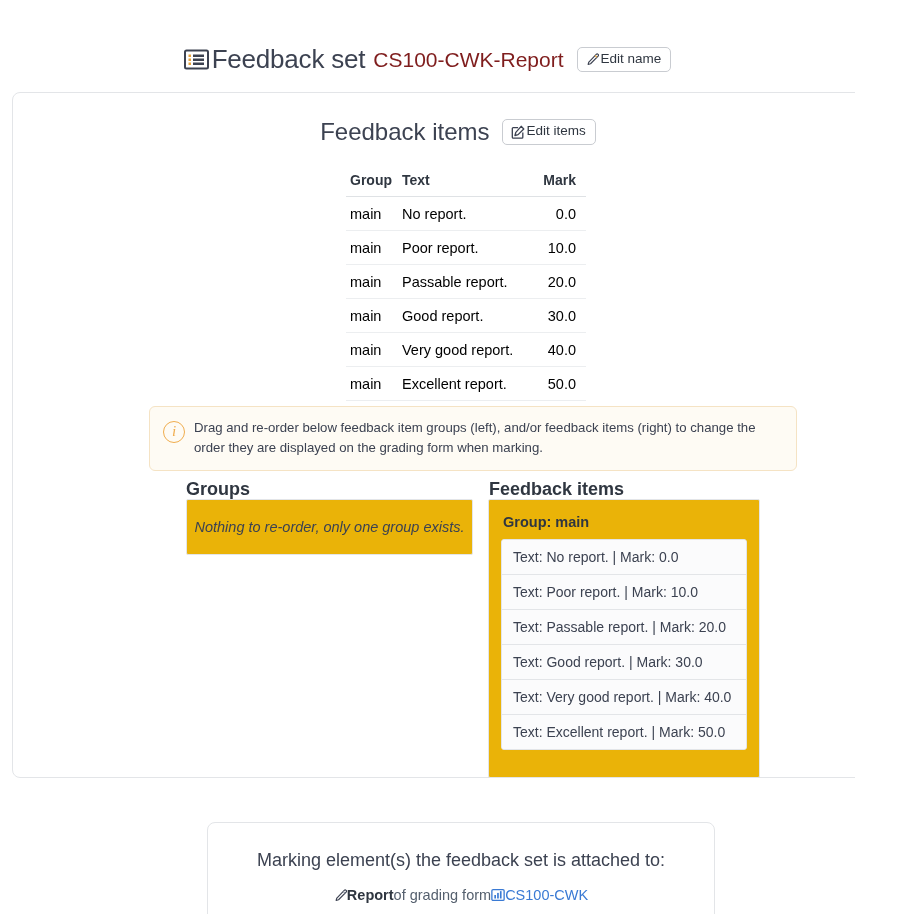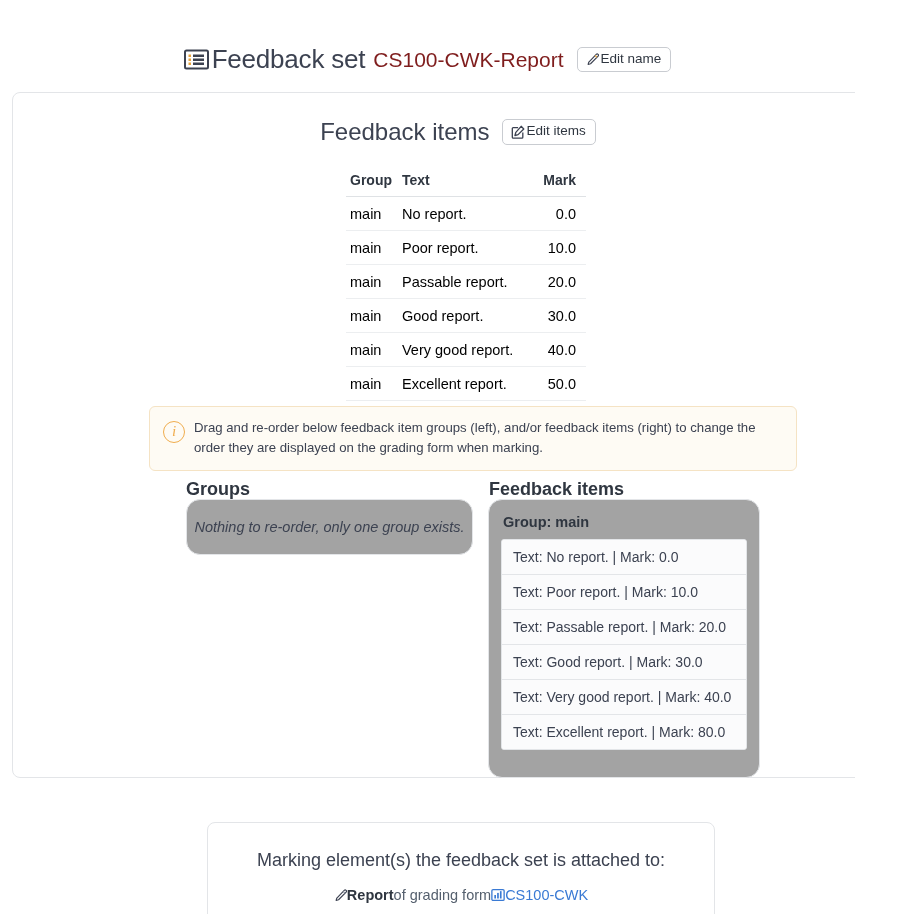--- a/index.html
+++ b/index.html
@@ -145,22 +145,22 @@
     font-size: 18px;
     font-weight: 700;
     color: #2f3640;
   }
   #groups-label { left: 173px; top: 386px; }
   #items-label  { left: 476px; top: 386px; }
 
   .panel {
     position: absolute;
     border: 1px solid #e3e5e8;
-    border-radius: 14px;
-    background: #a3a3a3;
+    border-radius: 2px;
+    background: #eab308;
   }
   #groups-panel {
     left: 173px; top: 406px;
     width: 287px; height: 56px;
     display: flex; align-items: center; justify-content: center;
   }
   #groups-empty {
     font-style: italic;
     font-size: 14.5px;
     color: #3c4251;
@@ -317,21 +317,21 @@
 
     <div class="panel-label" id="items-label">Feedback items</div>
     <div class="panel" id="items-panel">
       <div class="group-head">Group: main</div>
       <div class="drag-list" id="drag-list">
           <div class="drag-item">Text: No report. | Mark: 0.0</div>
           <div class="drag-item">Text: Poor report. | Mark: 10.0</div>
           <div class="drag-item">Text: Passable report. | Mark: 20.0</div>
           <div class="drag-item">Text: Good report. | Mark: 30.0</div>
           <div class="drag-item">Text: Very good report. | Mark: 40.0</div>
-          <div class="drag-item">Text: Excellent report. | Mark: 80.0</div>
+          <div class="drag-item">Text: Excellent report. | Mark: 50.0</div>
         </div>
     </div>
   </div>
 
   <div class="card" id="attach-card">
     <div class="attach-title">Marking element(s) the feedback set is attached to:</div>
     <div class="attach-line">
       <span class="icon-inline">
         <svg width="13" height="13" viewBox="0 0 16 16" xmlns="http://www.w3.org/2000/svg">
           <path d="M12.6 1.6a1.6 1.6 0 0 1 2.3 2.3L5.6 13.2l-3 .9.9-3z" fill="none" stroke="#3c4251" stroke-width="1.4" stroke-linejoin="round"></path>

